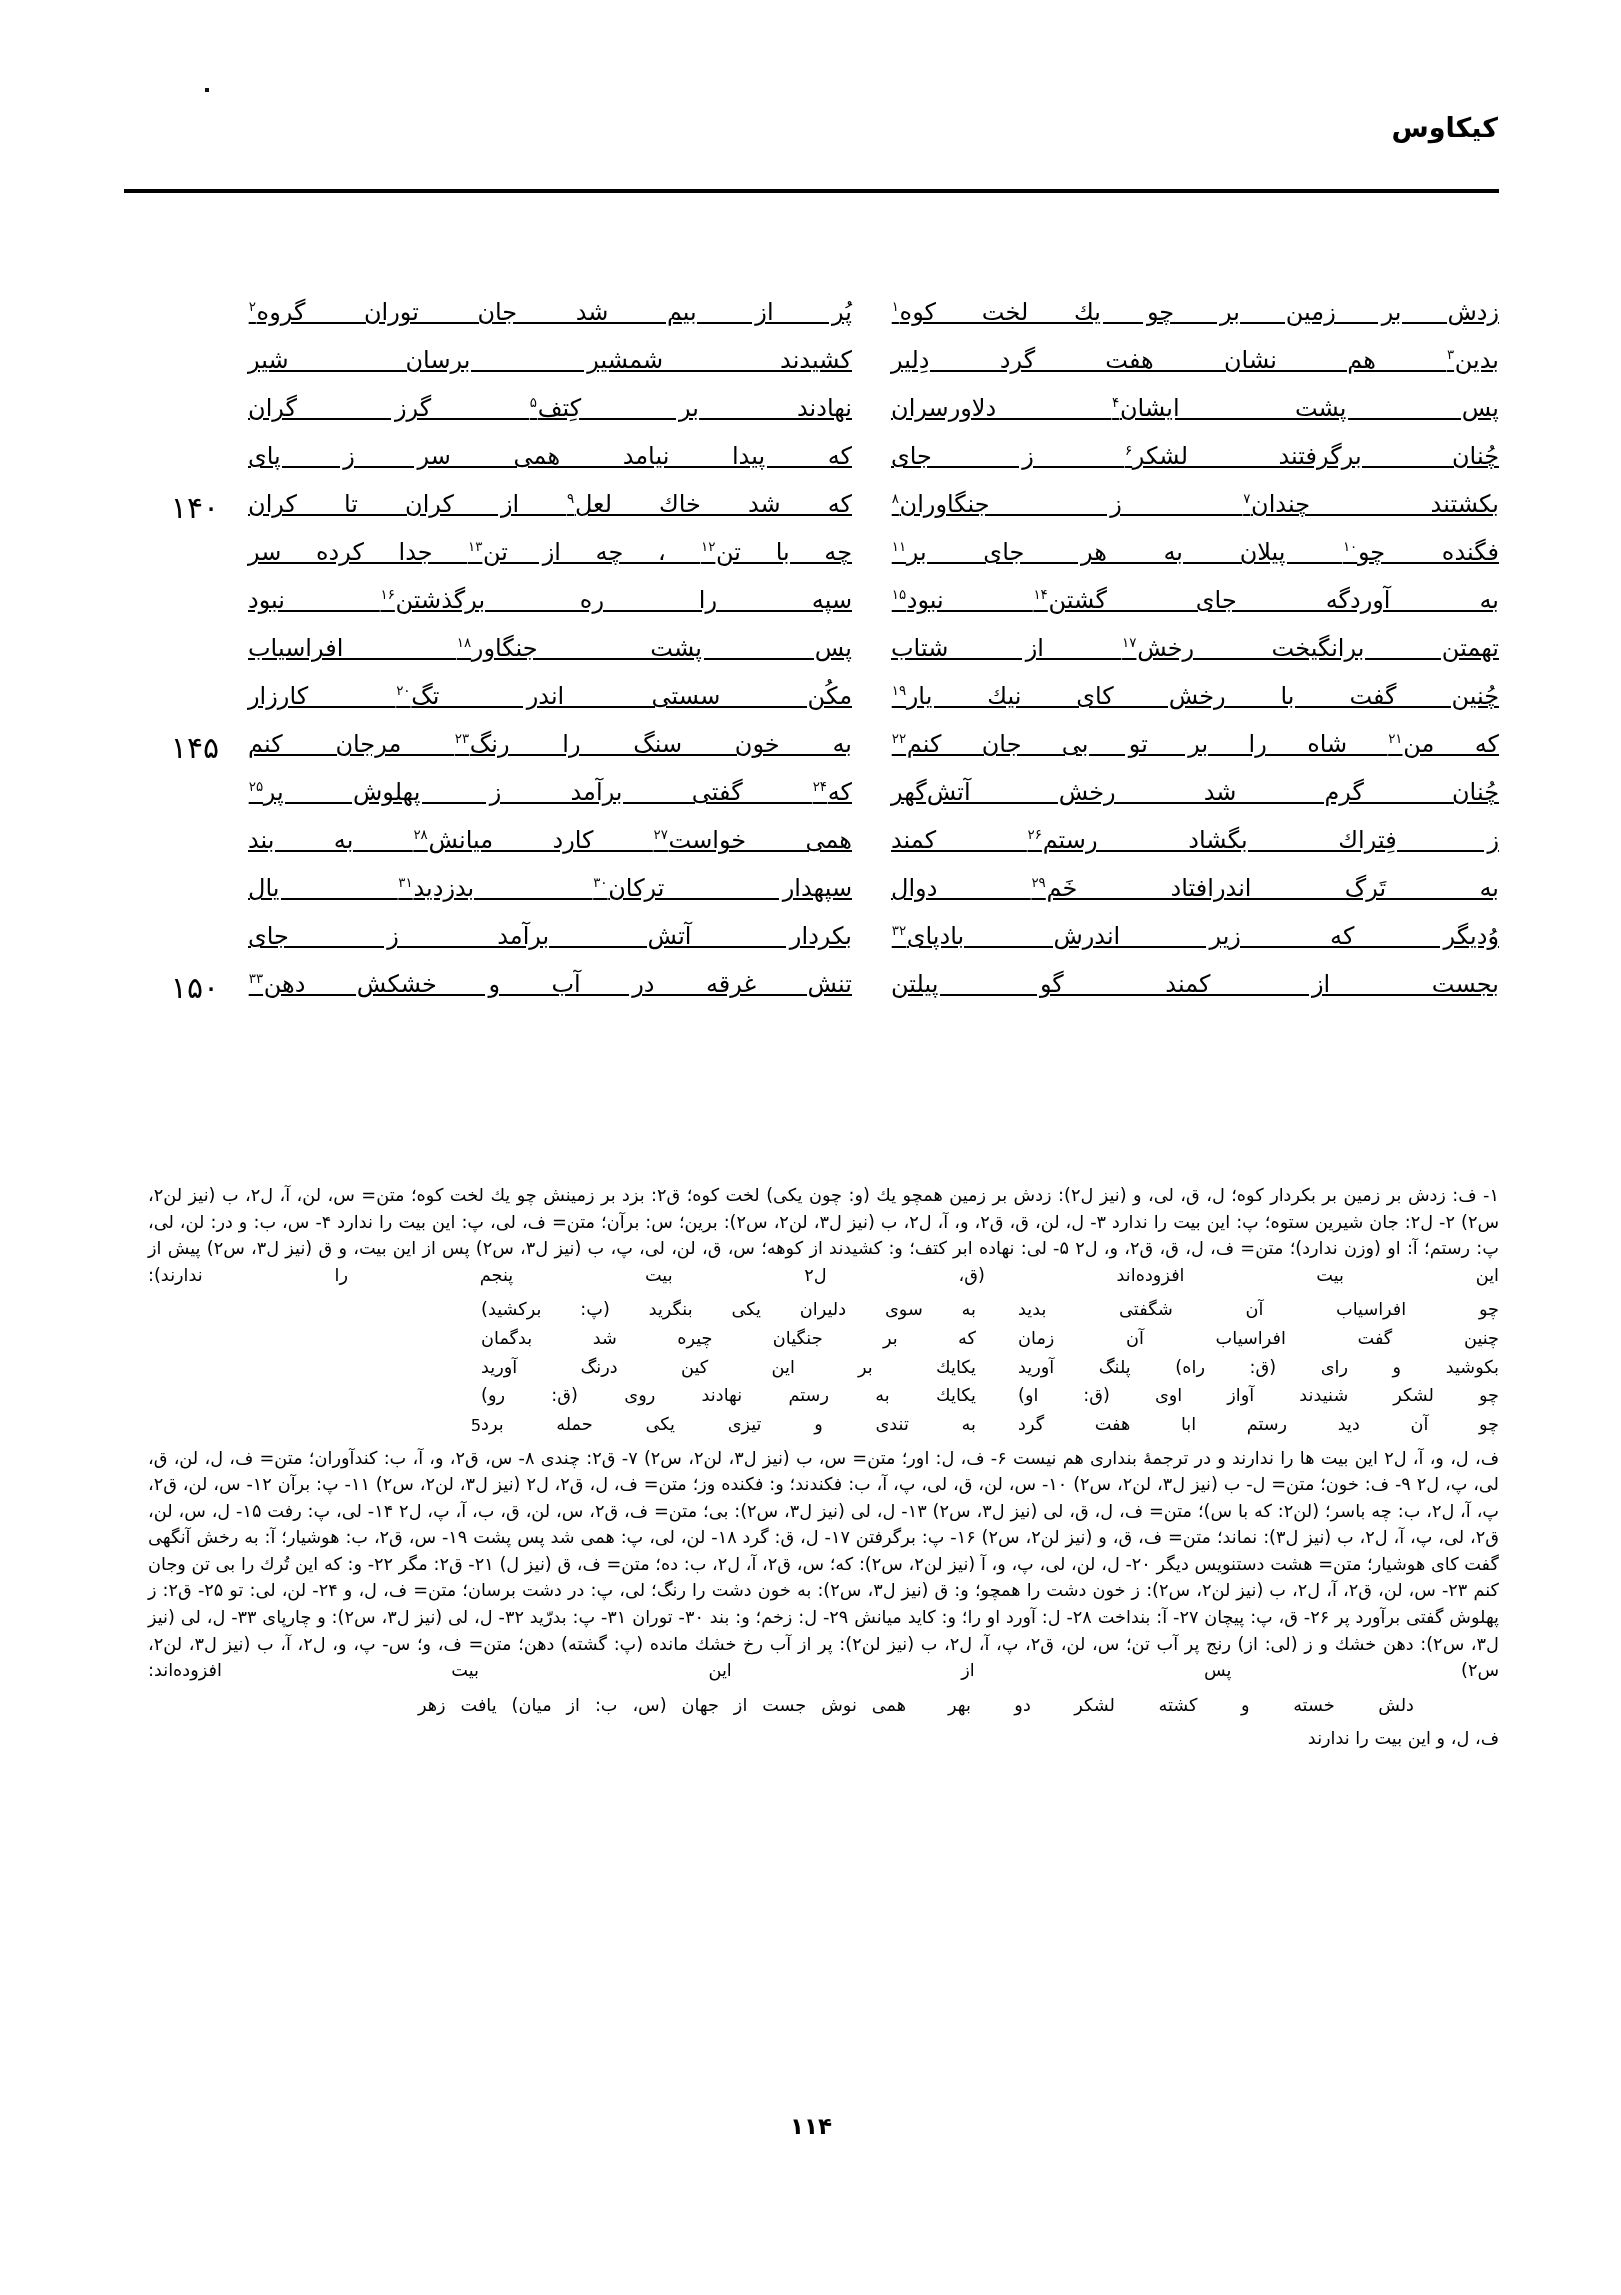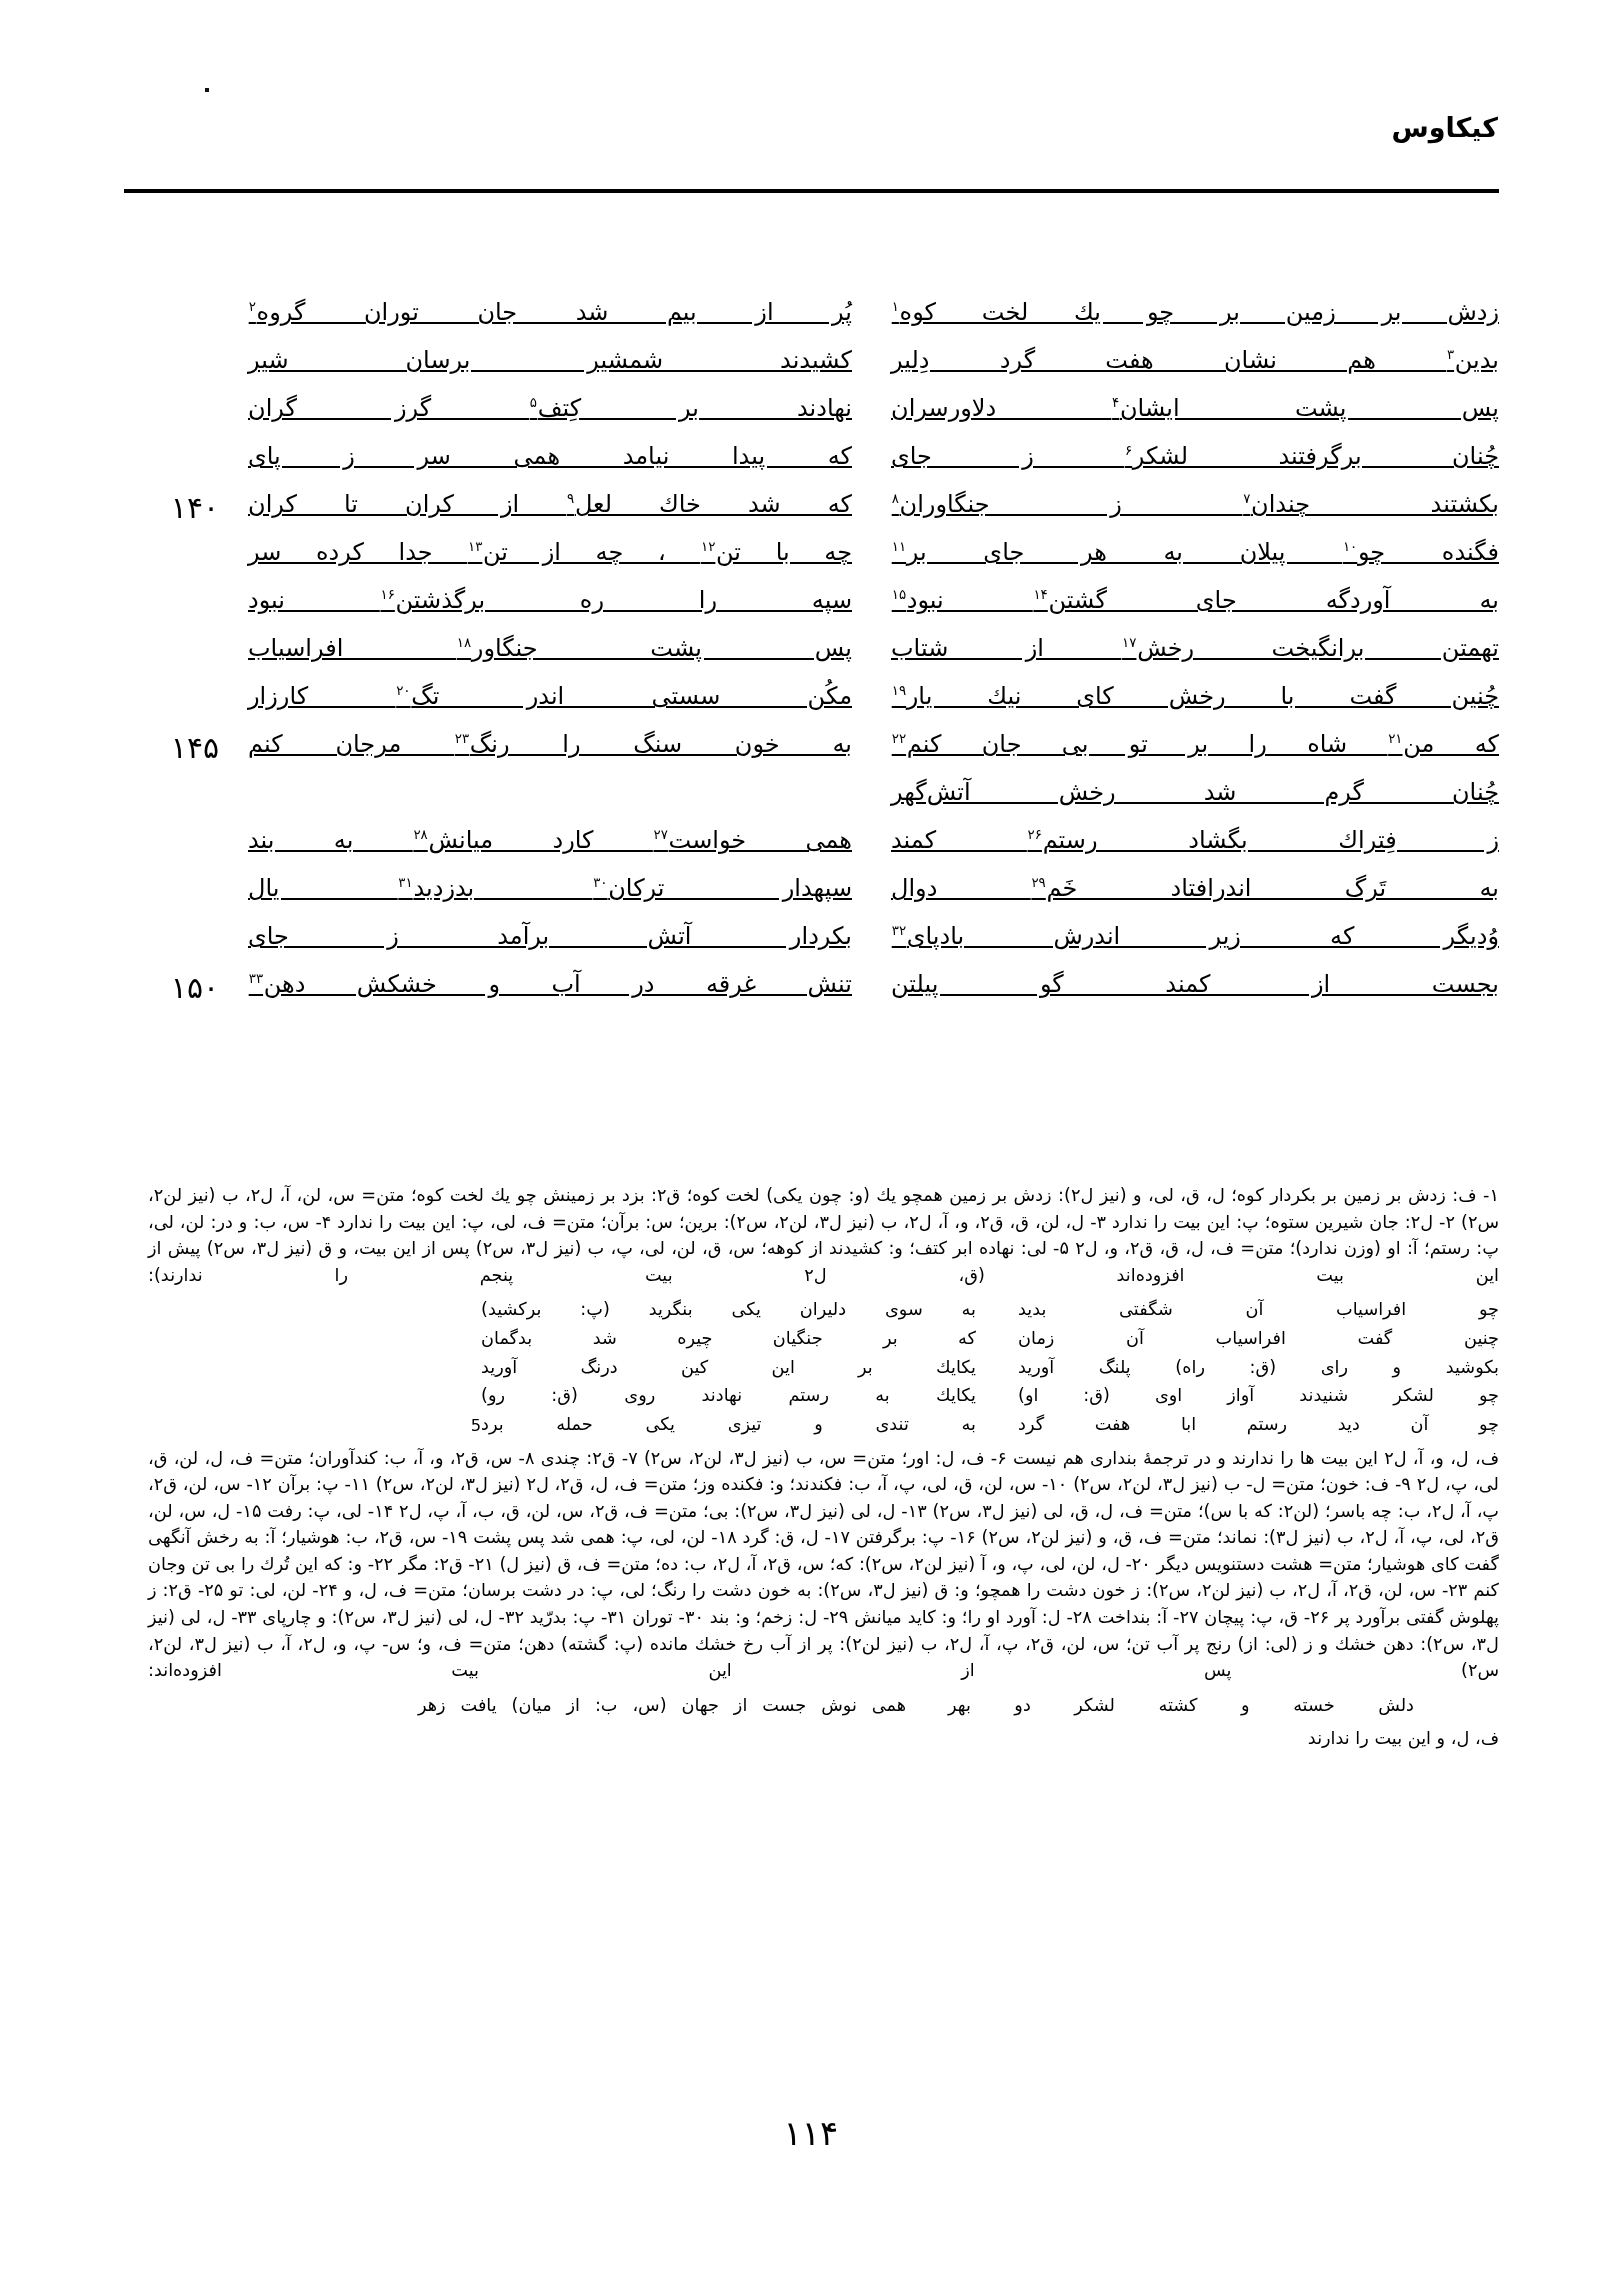--- a/index.html
+++ b/index.html
@@ -136,22 +136,23 @@
     margin:2.8px 0 1.4px 0;
     text-align:right;
   }
 
   
   .folio{
     position:absolute;
     left:0;right:0;
     top:2113px;
     text-align:center;
-    font-size:34px;
+    font-size:23px;
     letter-spacing:1.4px;
+    font-weight:bold;
   }
 </style>
 </head>
 <body>
 
 <div class="page">
 
   <div class="reg-dot"></div>
 
   <div class="runhead">
@@ -205,20 +206,21 @@
         <div class="hemistich hem-b">مکُن سستی اندر تگ<sup class="fn">۲۰</sup> کارزار</div>
         <div class="vnum"></div>
       </div>
       <div class="verse-row">
         <div class="hemistich hem-a">که من<sup class="fn">۲۱</sup> شاه را بر تو بی جان کنم<sup class="fn">۲۲</sup></div>
         <div class="hemistich hem-b">به خون سنگ را رنگ<sup class="fn">۲۳</sup> مرجان کنم</div>
         <div class="vnum">۱۴۵</div>
       </div>
       <div class="verse-row">
         <div class="hemistich hem-a">چُنان گرم شد رخش آتش‌گهر</div>
+        <div class="hemistich hem-b">که<sup class="fn">۲۴</sup> گفتی برآمد ز پهلوش پر<sup class="fn">۲۵</sup></div>
         <div class="vnum"></div>
       </div>
       <div class="verse-row">
         <div class="hemistich hem-a">ز فِتراك بگشاد رستم<sup class="fn">۲۶</sup> کمند</div>
         <div class="hemistich hem-b">همی خواست<sup class="fn">۲۷</sup> کارد میانش<sup class="fn">۲۸</sup> به بند</div>
         <div class="vnum"></div>
       </div>
       <div class="verse-row">
         <div class="hemistich hem-a">به تَرگ اندرافتاد خَم<sup class="fn">۲۹</sup> دوال</div>
         <div class="hemistich hem-b">سپهدار ترکان<sup class="fn">۳۰</sup> بدزدید<sup class="fn">۳۱</sup> یال</div>

